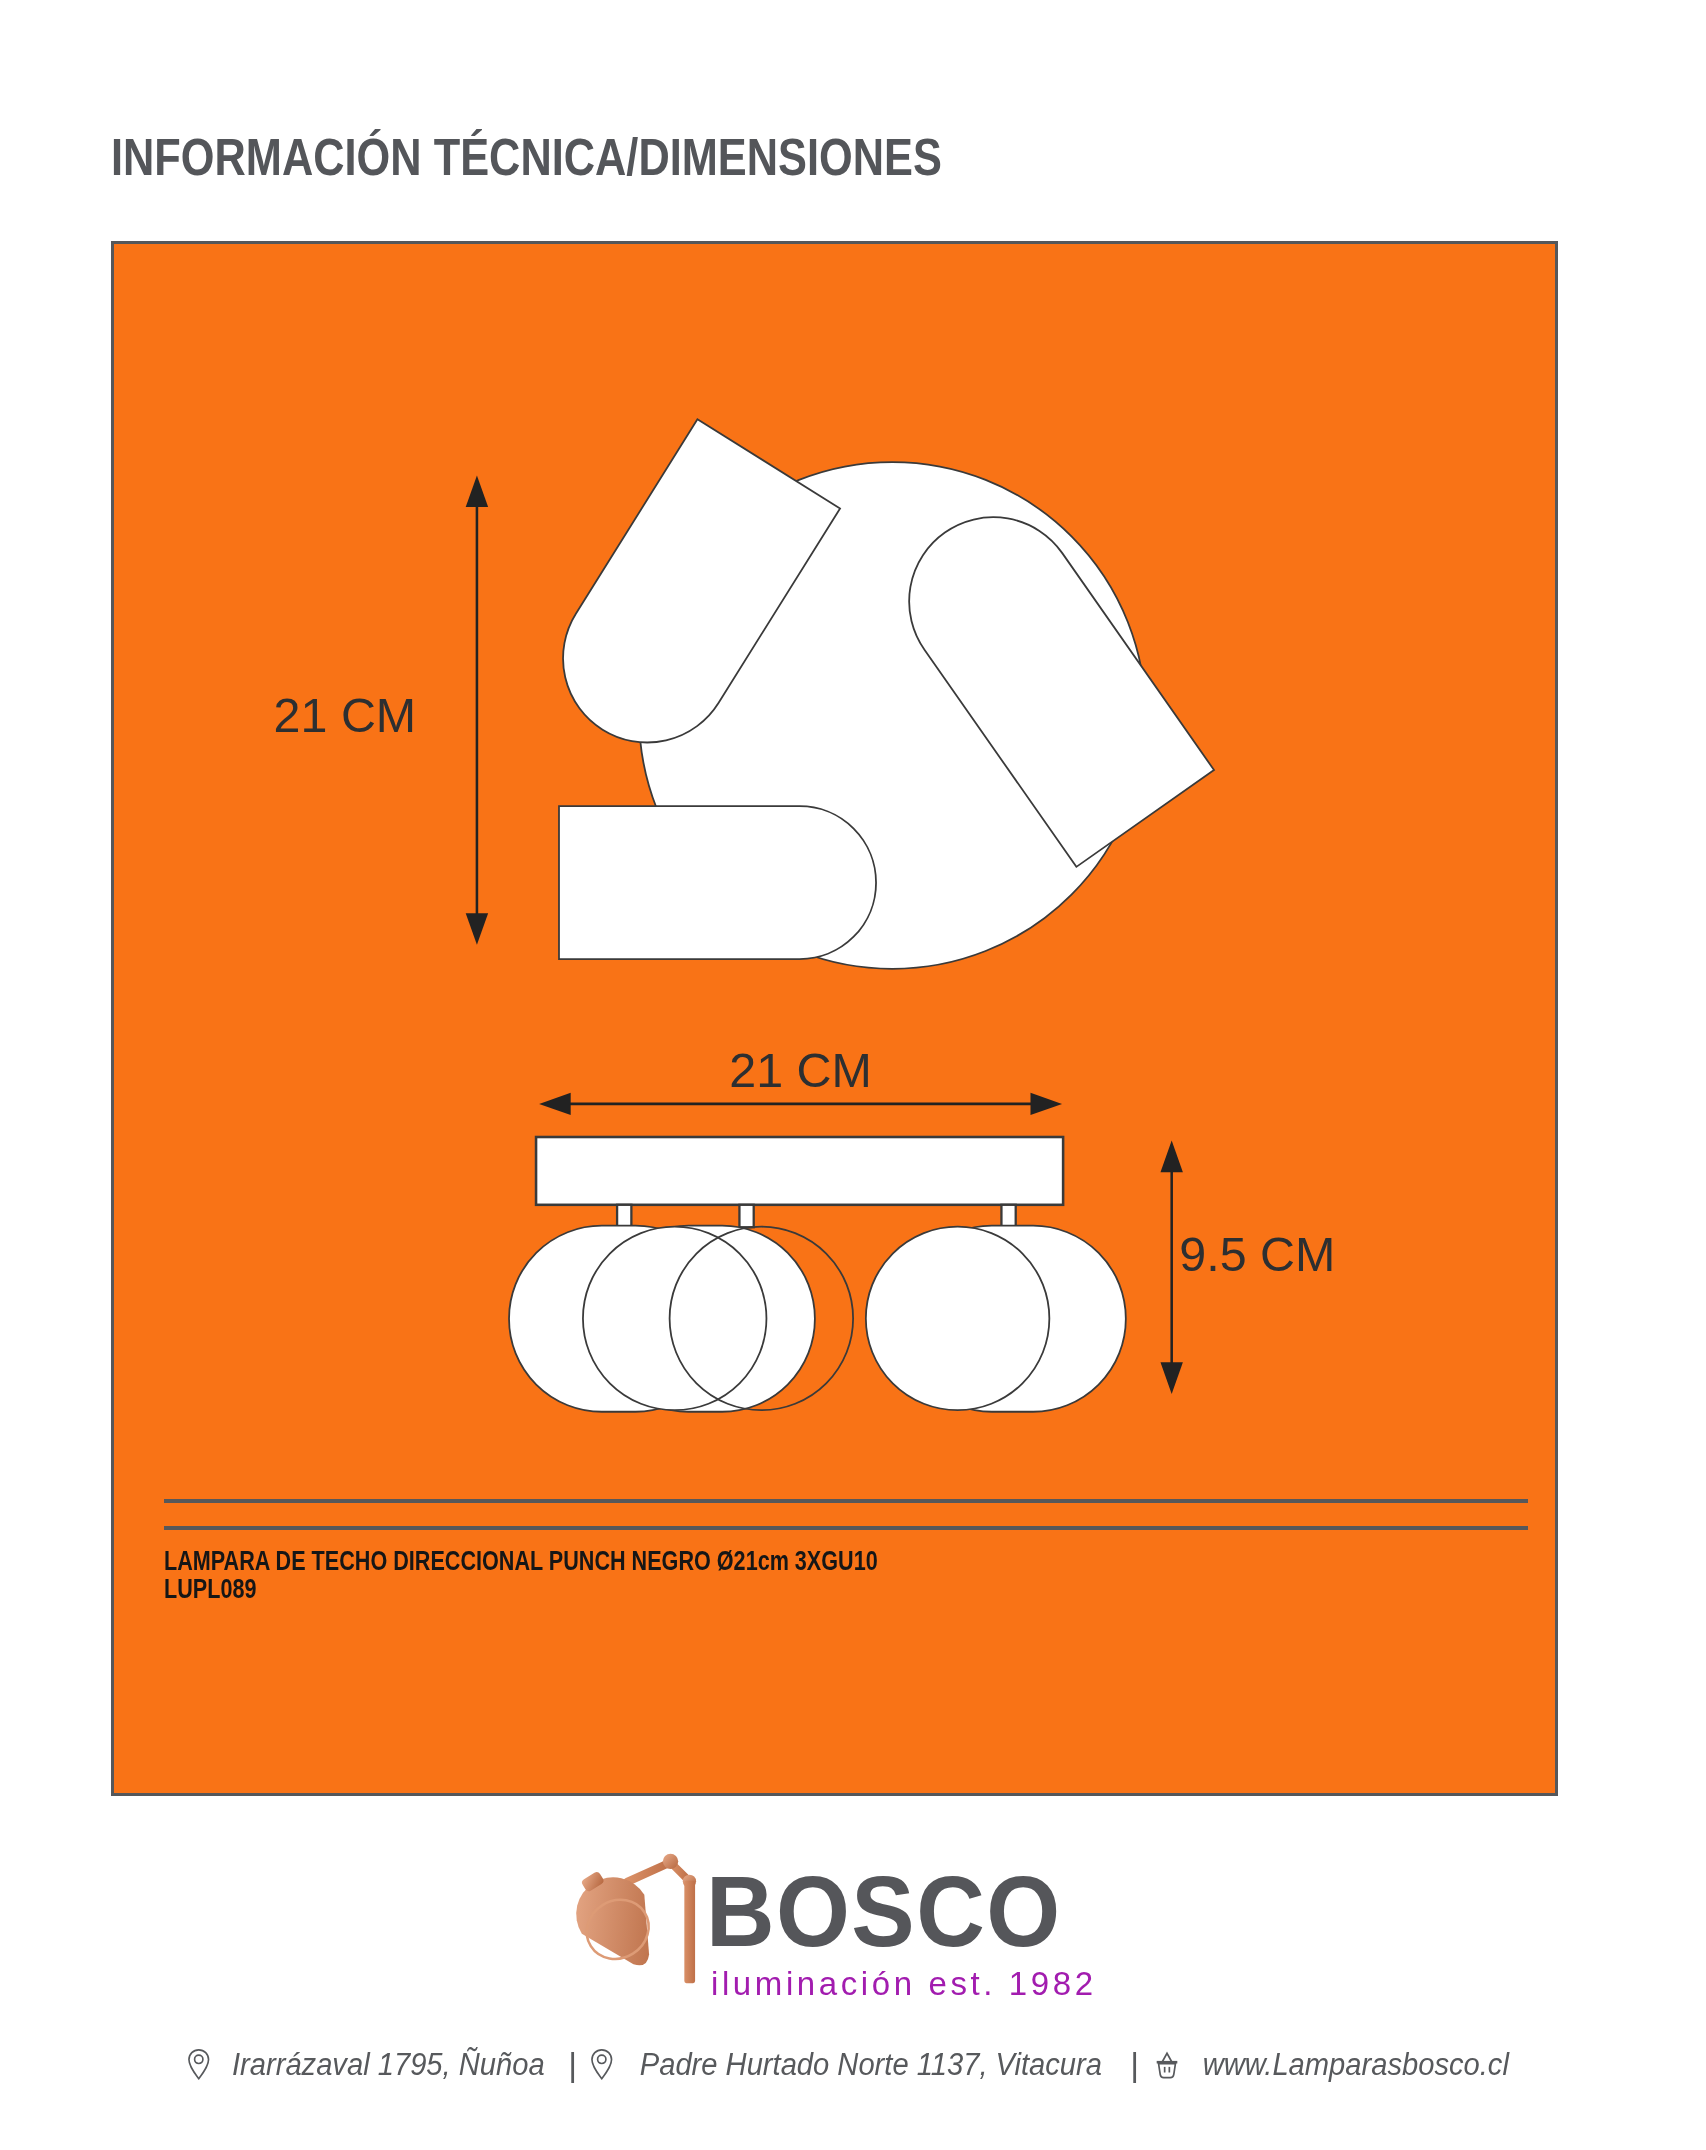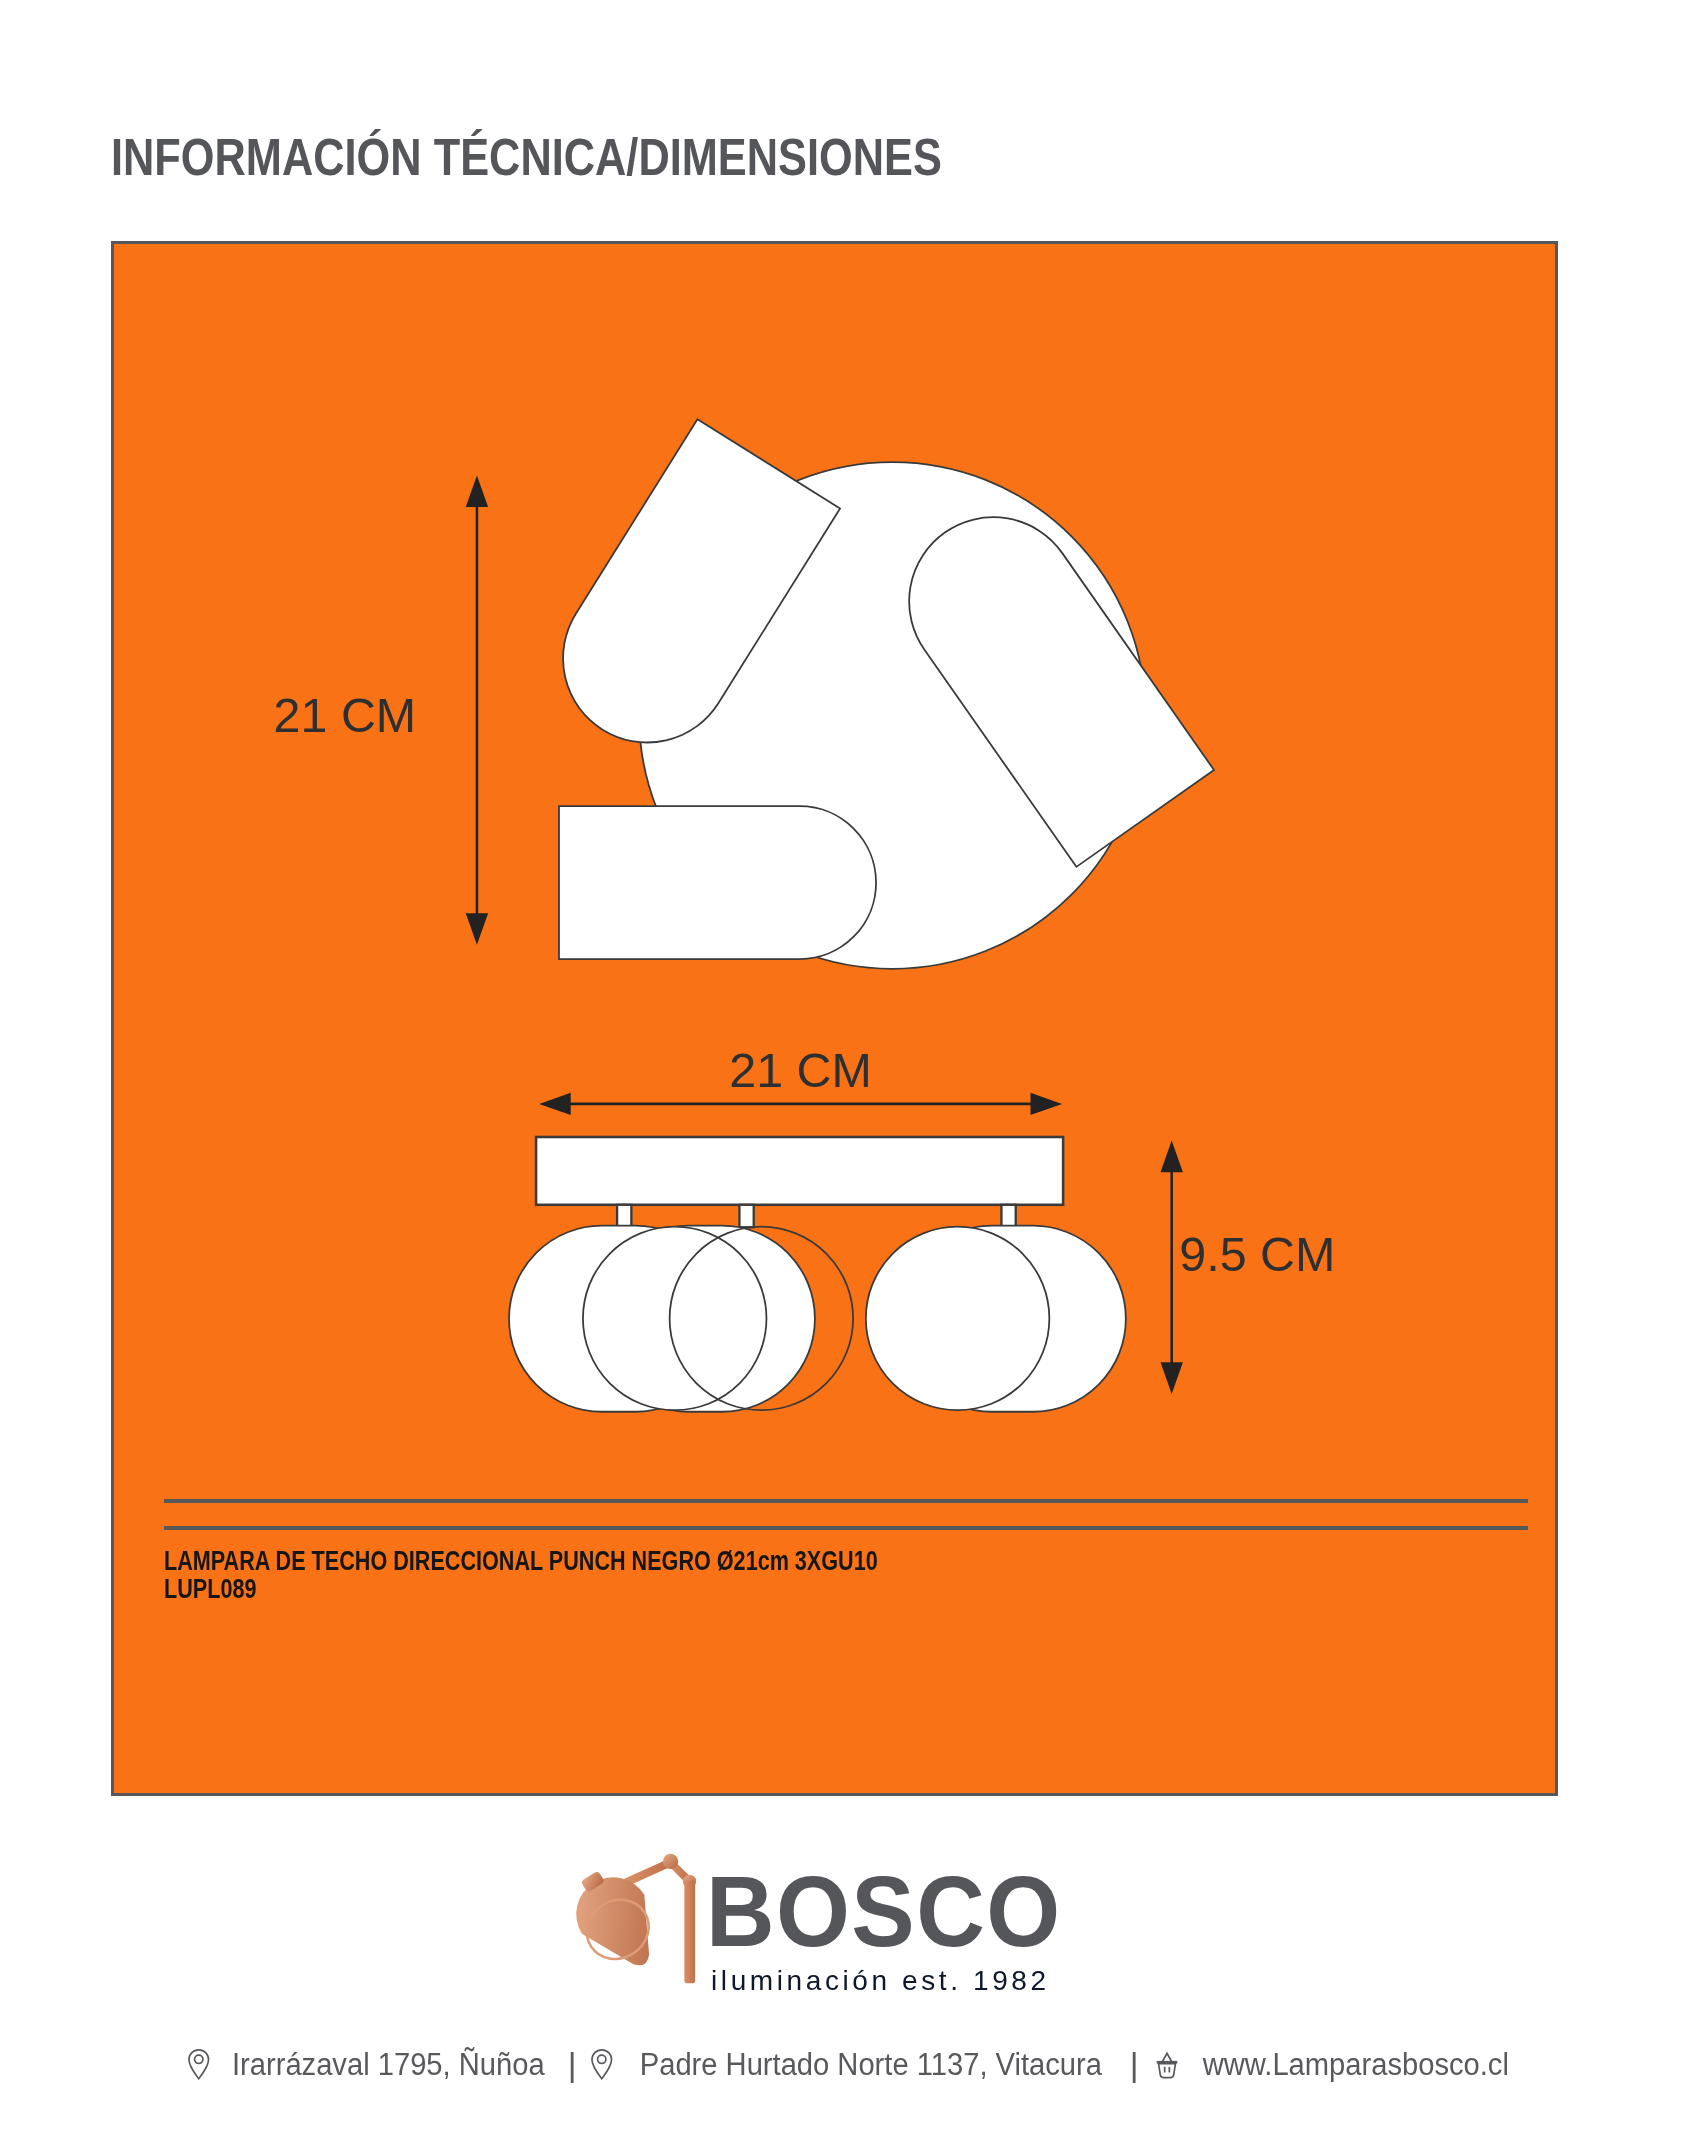--- a/index.html
+++ b/index.html
@@ -42,27 +42,27 @@
 
   .logo{position:absolute;left:559px;top:1843px;width:563px;height:169px;}
   .lamp-icon{position:absolute;left:2.6px;top:4.1px;width:151px;height:151px;}
   .brand-name{
     position:absolute;left:147px;top:18.4px;margin:0;
     font-size:100px;font-weight:700;color:#55565a;letter-spacing:1.5px;line-height:1;
     transform:scaleX(0.95);transform-origin:0 0;white-space:nowrap;
   }
   .brand-tagline{
     position:absolute;left:152px;top:124px;margin:0;
-    font-size:28px;font-weight:400;color:#0f172a;letter-spacing:3.6px;line-height:1;white-space:nowrap;
+    font-size:33px;font-weight:400;color:#a21caf;letter-spacing:3.6px;line-height:1;white-space:nowrap;
   }
 
   .footer{
     position:absolute;left:0;top:2040px;width:1706px;height:49px;
     display:flex;align-items:center;justify-content:center;gap:11.3px;
-    color:#57595c;font-size:31px;
+    color:#57595c;font-size:31px;font-style:italic;
   }
   .footer .addr{display:inline-block;transform:scaleX(0.94);transform-origin:50% 50%;white-space:nowrap;}
   .footer .sep{font-size:34px;font-weight:400;color:#57595c;padding:0 2px;}
   .footer svg{flex:0 0 auto;}
 </style>
 </head>
 <body>
 
 <div class="page">
 

